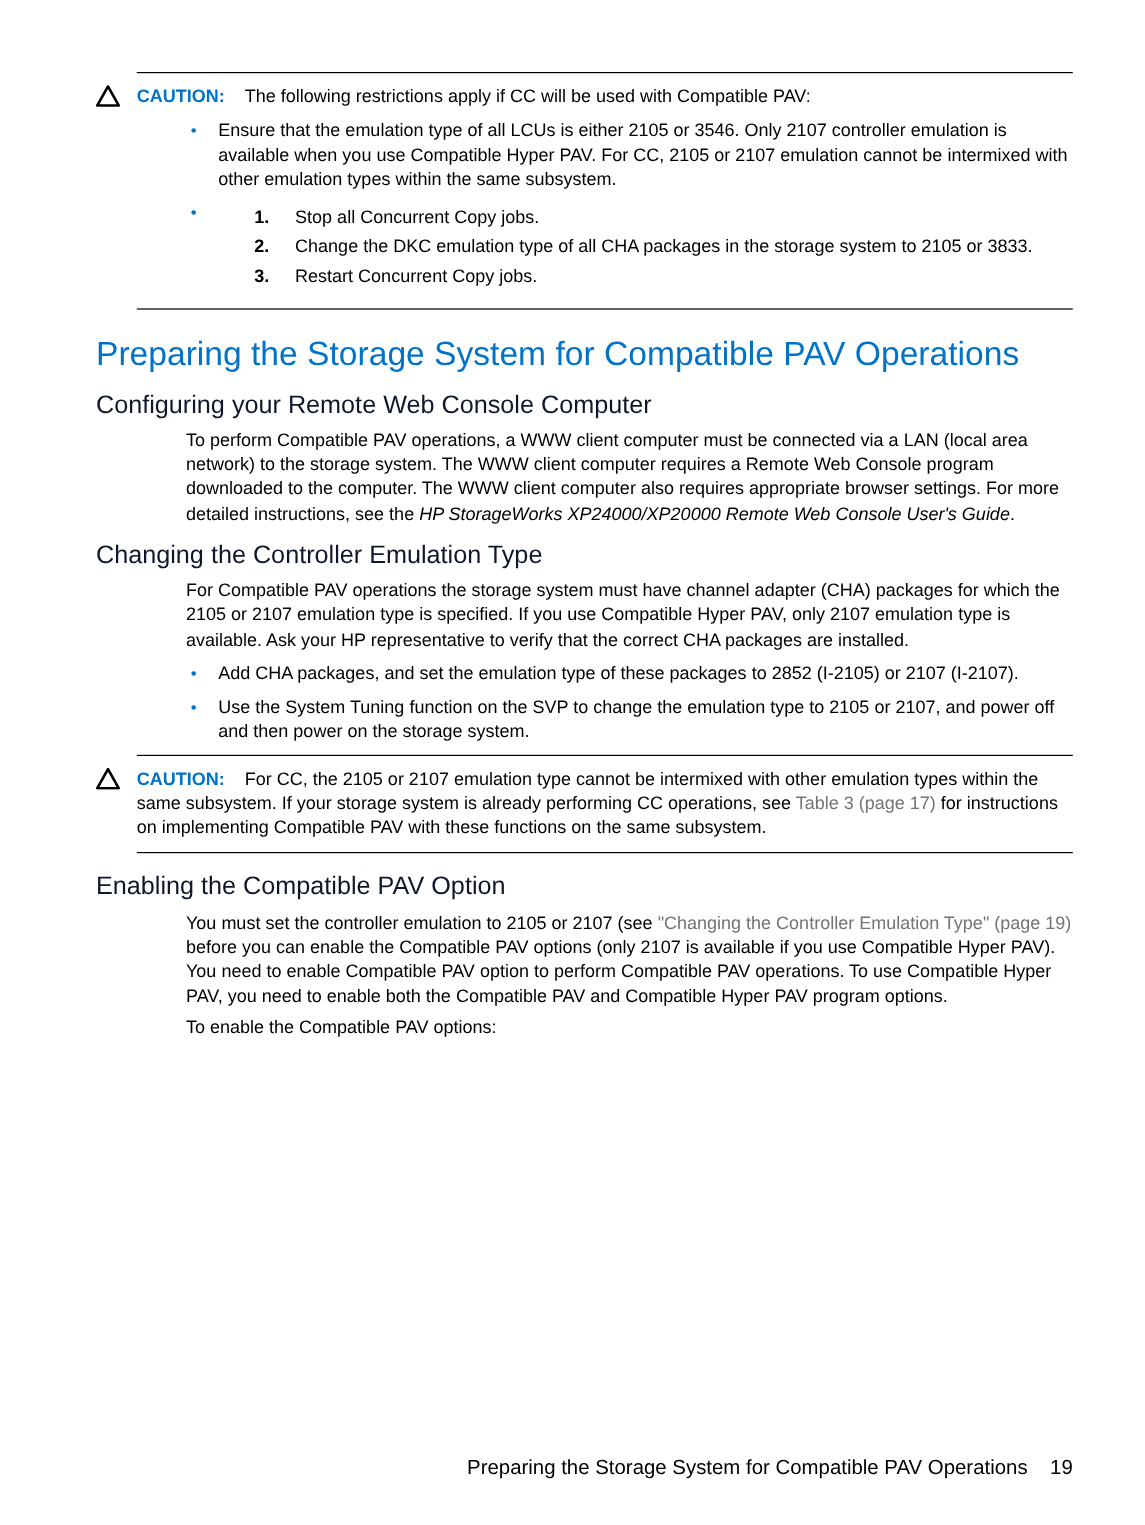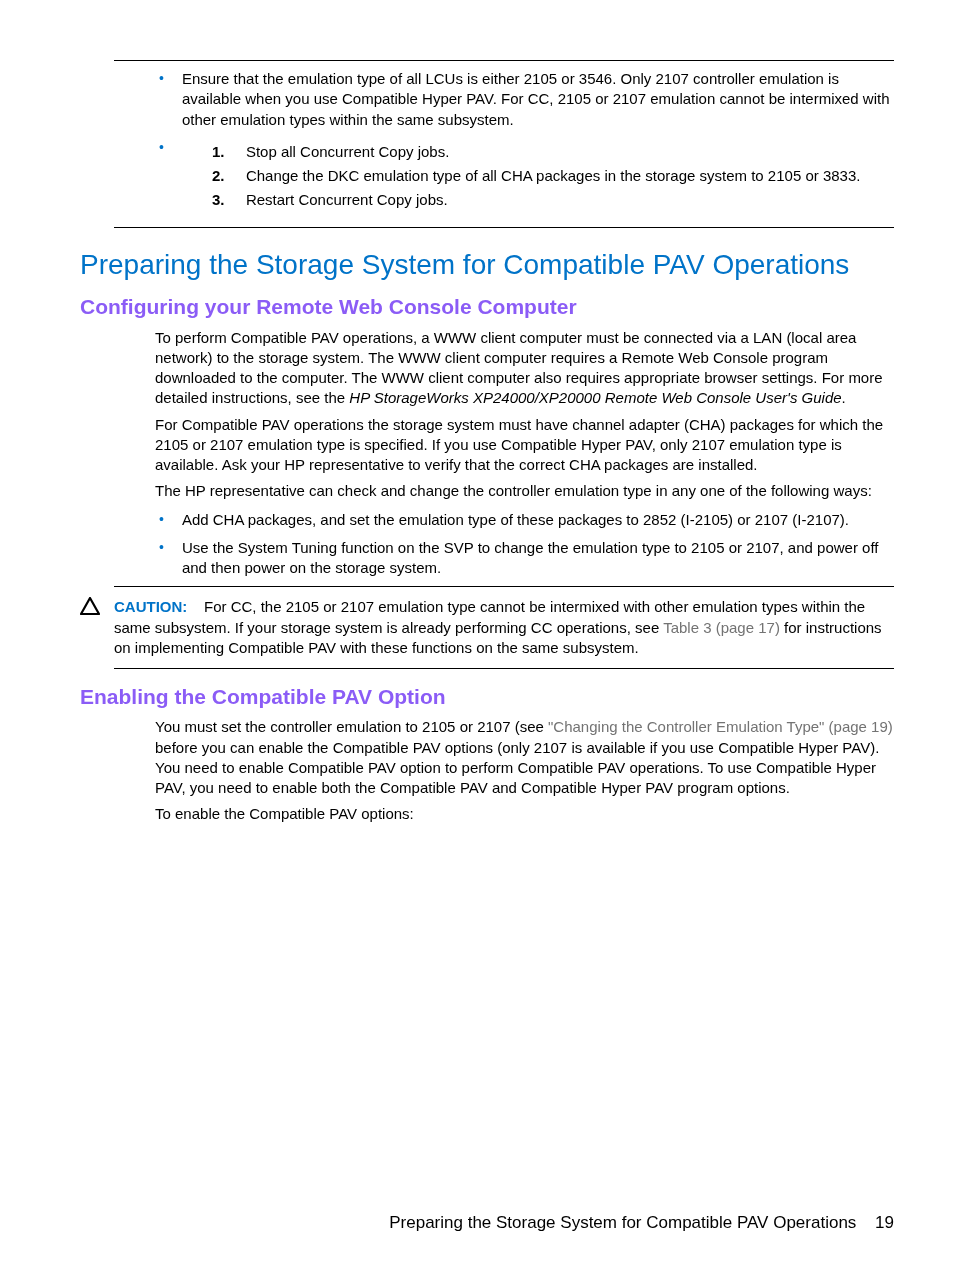--- a/index.html
+++ b/index.html
@@ -76,22 +76,22 @@
   }
   ol.steps > li .txt { flex: 1; }
   h1.h1 {
     color: #0073c8;
     font-weight: normal;
     font-size: 28px;
     margin: 18px 0 8px 0;
     font-family: Arial, Helvetica, sans-serif;
   }
   h2.h2 {
-    color: #8b5cf6;
-    font-weight: bold;
+    color: #0f172a;
+    font-weight: normal;
     font-size: 21px;
     margin: 10px 0 6px 0;
   }
   p.body {
     margin: 6px 0;
   }
   .italic { font-style: italic; }
   .link { color: #737373; }
   .footer {
     position: absolute;
@@ -101,20 +101,31 @@
   }
   .footer .pnum { margin-left: 14px; }
 </style>
 </head>
 <body>
 
 <div class="page">
 
   <hr class="rule" style="margin-left:34px;">
 
+  <div class="caution-block">
+    <div class="caution-icon">
+      <svg width="20" height="18" viewBox="0 0 20 18">
+          <path d="M10 1 L19 17 L1 17 Z" fill="none" stroke="#000" stroke-width="2.2" stroke-linejoin="round"></path>
+        </svg>
+    </div>
+    <div class="caution-body">
+      <span class="caution-label">CAUTION:</span>
+      &nbsp;&nbsp;&nbsp;<span>The following restrictions apply if CC will be used with Compatible PAV:</span>
+    </div>
+  </div>
 
   <div class="indent-block">
     <ul class="bullets">
       <li>
         <span class="dot">•</span>
         <span class="txt">Ensure that the emulation type of all LCUs is either 2105 or 3546. Only 2107 controller emulation is available when you use Compatible Hyper PAV. For CC, 2105 or 2107 emulation cannot be intermixed with other emulation types within the same subsystem.</span>
       </li>
       <li>
         <span class="dot">•</span>
         <div class="txt">
@@ -141,23 +152,23 @@
 
   <h1 class="h1">Preparing the Storage System for Compatible PAV Operations</h1>
 
   <h2 class="h2">Configuring your Remote Web Console Computer</h2>
   <div class="indent-block">
     <p class="body">
       <span>To perform Compatible PAV operations, a WWW client computer must be connected via a LAN (local area network) to the storage system. The WWW client computer requires a Remote Web Console program downloaded to the computer. The WWW client computer also requires appropriate browser settings. For more detailed instructions, see the </span><span class="italic">HP StorageWorks XP24000/XP20000 Remote Web Console User's Guide</span><span>.</span>
     </p>
   </div>
 
+  <h2 class="h2">Changing the Controller Emulation Type</h2>
   <div class="indent-block">
     <p class="body">For Compatible PAV operations the storage system must have channel adapter (CHA) packages for which the 2105 or 2107 emulation type is specified. If you use Compatible Hyper PAV, only 2107 emulation type is available. Ask your HP representative to verify that the correct CHA packages are installed.</p>
-    <p class="body">The HP representative can check and change the controller emulation type in any one of the following ways:</p>
     <ul class="bullets">
       <li>
           <span class="dot">•</span>
           <span class="txt">Add CHA packages, and set the emulation type of these packages to 2852 (I-2105) or 2107 (I-2107).</span>
         </li>
       <li>
           <span class="dot">•</span>
           <span class="txt">Use the System Tuning function on the SVP to change the emulation type to 2105 or 2107, and power off and then power on the storage system.</span>
         </li>
     </ul>

